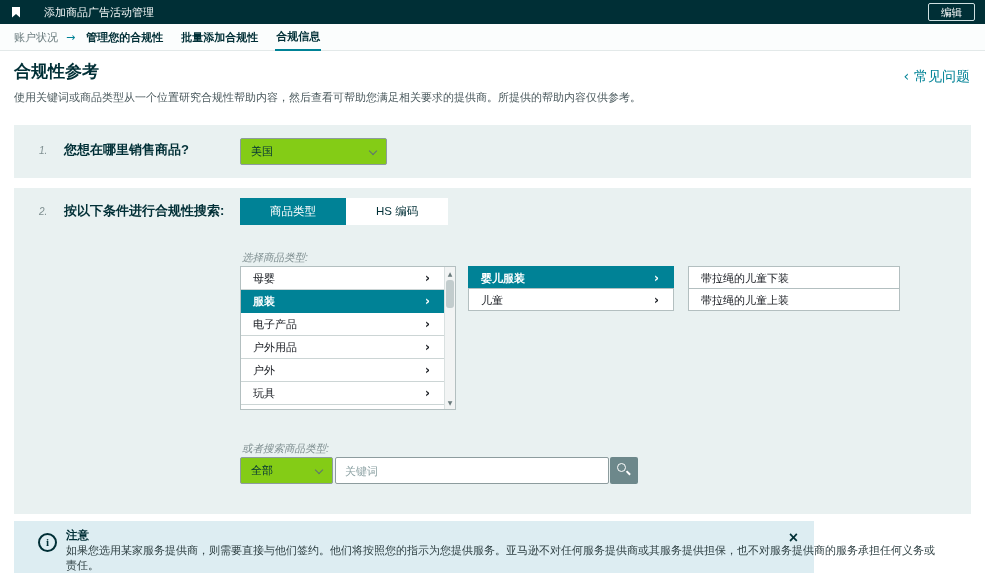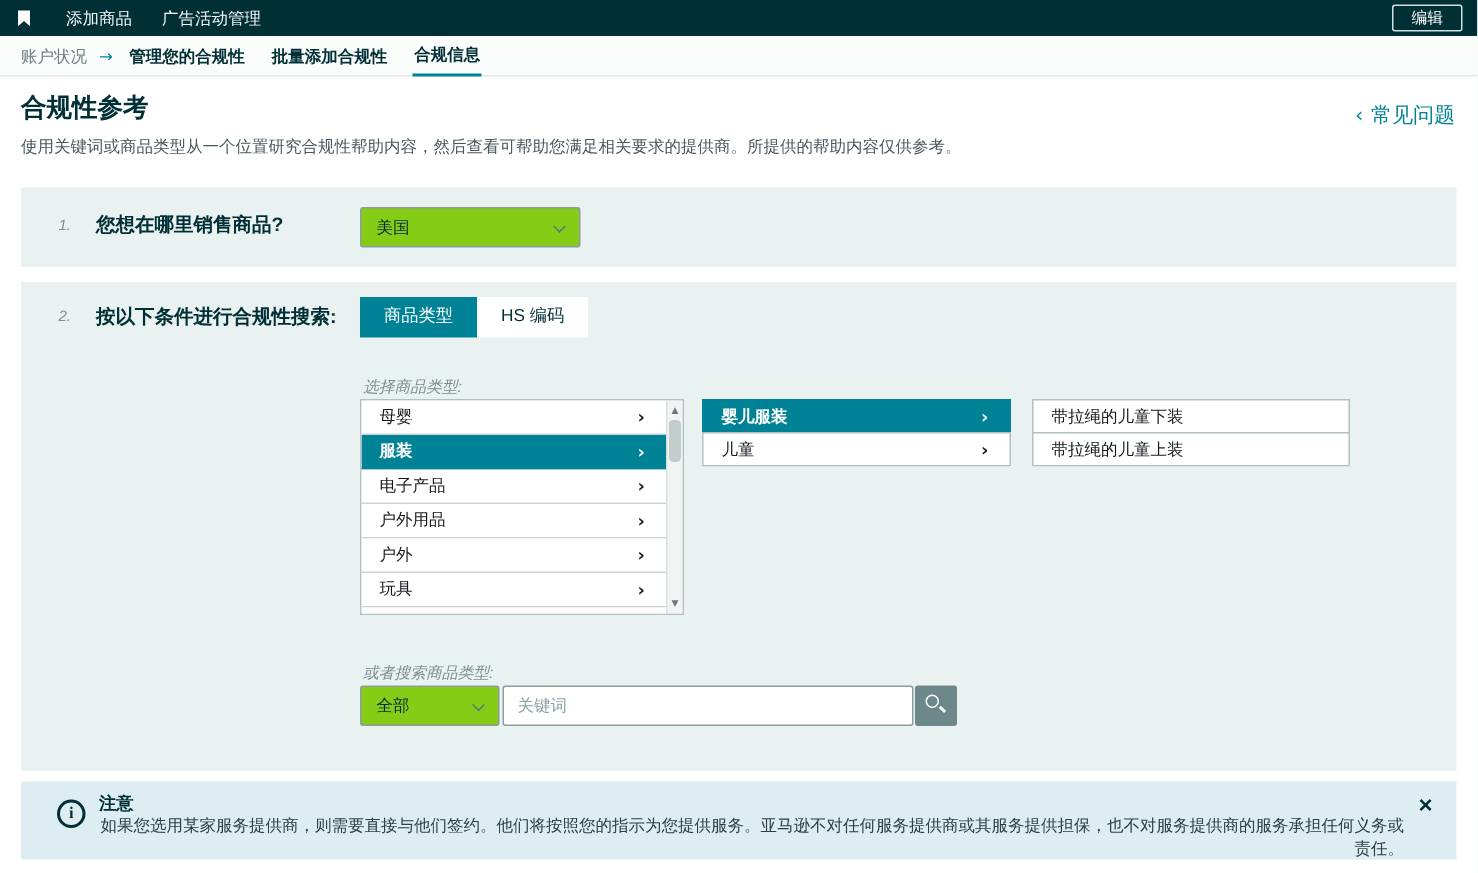--- a/index.html
+++ b/index.html
@@ -4,21 +4,21 @@
 <style>
   * { margin:0; padding:0; box-sizing:border-box; }
   body { background:#ffffff; font-family:"Liberation Sans", sans-serif; }
   .stage { position:relative; width:985px; height:582px; background:#ffffff; overflow:hidden; }
 
   
   .topbar { position:absolute; left:0; top:0; width:985px; height:24px; background:#002f36;
             display:flex; align-items:center; color:#fff; }
   .bookmark { width:8px; height:11px; background:#ffffff; margin-left:12px;
               clip-path:polygon(0 0,100% 0,100% 100%,50% 68%,0 100%); }
-  .topmenu { display:flex; gap:20px; margin-left:24px; }
+  .topmenu { display:flex; gap:0; margin-left:24px; }
   .topmenu span { font-size:11px; color:#f2f7f7; cursor:pointer; }
   .edit-btn { position:absolute; right:10px; top:3px; height:18px; line-height:16px;
               border:1px solid #cfe0e1; border-radius:2px; color:#fff; font-size:10.5px;
               padding:0 12px; background:transparent; cursor:pointer; }
 
   
   .crumbbar { position:absolute; left:0; top:24px; width:985px; height:27px; background:#fbfdfd;
               border-bottom:1px solid #e3e9e9; display:flex; align-items:center; padding-left:14px;
               font-size:11px; }
   .crumb-root { color:#6d7e80; margin-right:8px; cursor:pointer; }
@@ -40,21 +40,21 @@
   .step-q { position:absolute; left:50px; font-size:13px; font-weight:bold; color:#002f36; }
 
   
   .selbox { position:absolute; height:27px; background:#84cc16; border:1px solid #8d9c9e; border-radius:2px;
             display:flex; align-items:center; font-size:11px; color:#002f36; padding-left:10px; cursor:pointer; }
   .selbox .chev { position:absolute; right:10px; top:9px; width:6px; height:6px;
                   border-right:1.5px solid #5f7274; border-bottom:1.5px solid #5f7274; transform:rotate(45deg); }
 
   
   .tabs { position:absolute; left:226px; top:10px; display:flex; }
-  .tab { height:27px; line-height:27px; padding:0 16px; font-size:11.5px; cursor:pointer; }
+  .tab { height:27px; line-height:27px; padding:0 30px; font-size:11.5px; cursor:pointer; }
   .tab.active { background:#008296; color:#ffffff; }
   .tab.inactive { background:#ffffff; color:#002f36; }
 
   .mini-label { position:absolute; font-size:10.5px; font-style:italic; color:#7e8e90; }
 
   
   .listbox { position:absolute; top:78px; background:#fff; border:1px solid #b3bfc0; overflow:hidden; }
   .list1 { left:226px; width:216px; height:144px; }
   .list2 { left:454px; width:206px; height:auto; border:none; background:transparent; }
   .list3 { left:674px; width:212px; height:auto; border:none; background:transparent; }
@@ -84,21 +84,21 @@
               font-family:"Liberation Sans",sans-serif; }
   .kw-input::placeholder { color:#8da2a4; opacity:1; }
   .search-btn { position:absolute; left:596px; top:269px; width:28px; height:27px; background:#6d888b;
                 border:none; border-radius:2px; cursor:pointer; }
   .mag { position:absolute; left:7px; top:6px; width:9px; height:9px; border:1.5px solid #ffffff;
          border-radius:50%; }
   .mag::after { content:""; position:absolute; left:8px; top:8px; width:5px; height:1.5px;
                 background:#fff; transform:rotate(45deg); }
 
   
-  .note { position:absolute; left:14px; top:521px; width:957px; height:52px; background:#ddedf2;text-align:right; }
+  .note { position:absolute; left:14px; top:521px; width:800px; height:52px; background:#ddedf2; }
   .info-icon { position:absolute; left:24px; top:12px; width:19px; height:19px; border:2px solid #002f36;
                border-radius:50%; color:#002f36; text-align:center; font-size:11px; line-height:15px;
                font-weight:bold; font-family:"Liberation Serif",serif; }
   .info-icon::after { content:"i"; }
   .note-title { position:absolute; left:52px; top:7px; font-size:11.5px; font-weight:bold; color:#002f36; }
   .note-text { position:absolute; left:52px; top:22px; width:870px; font-size:11px; color:#2f4043; }
   .note-close { position:absolute; right:16px; top:9px; font-size:16px; font-weight:bold; color:#002f36;
                 cursor:pointer; line-height:16px; }
 </style>
 </head>

